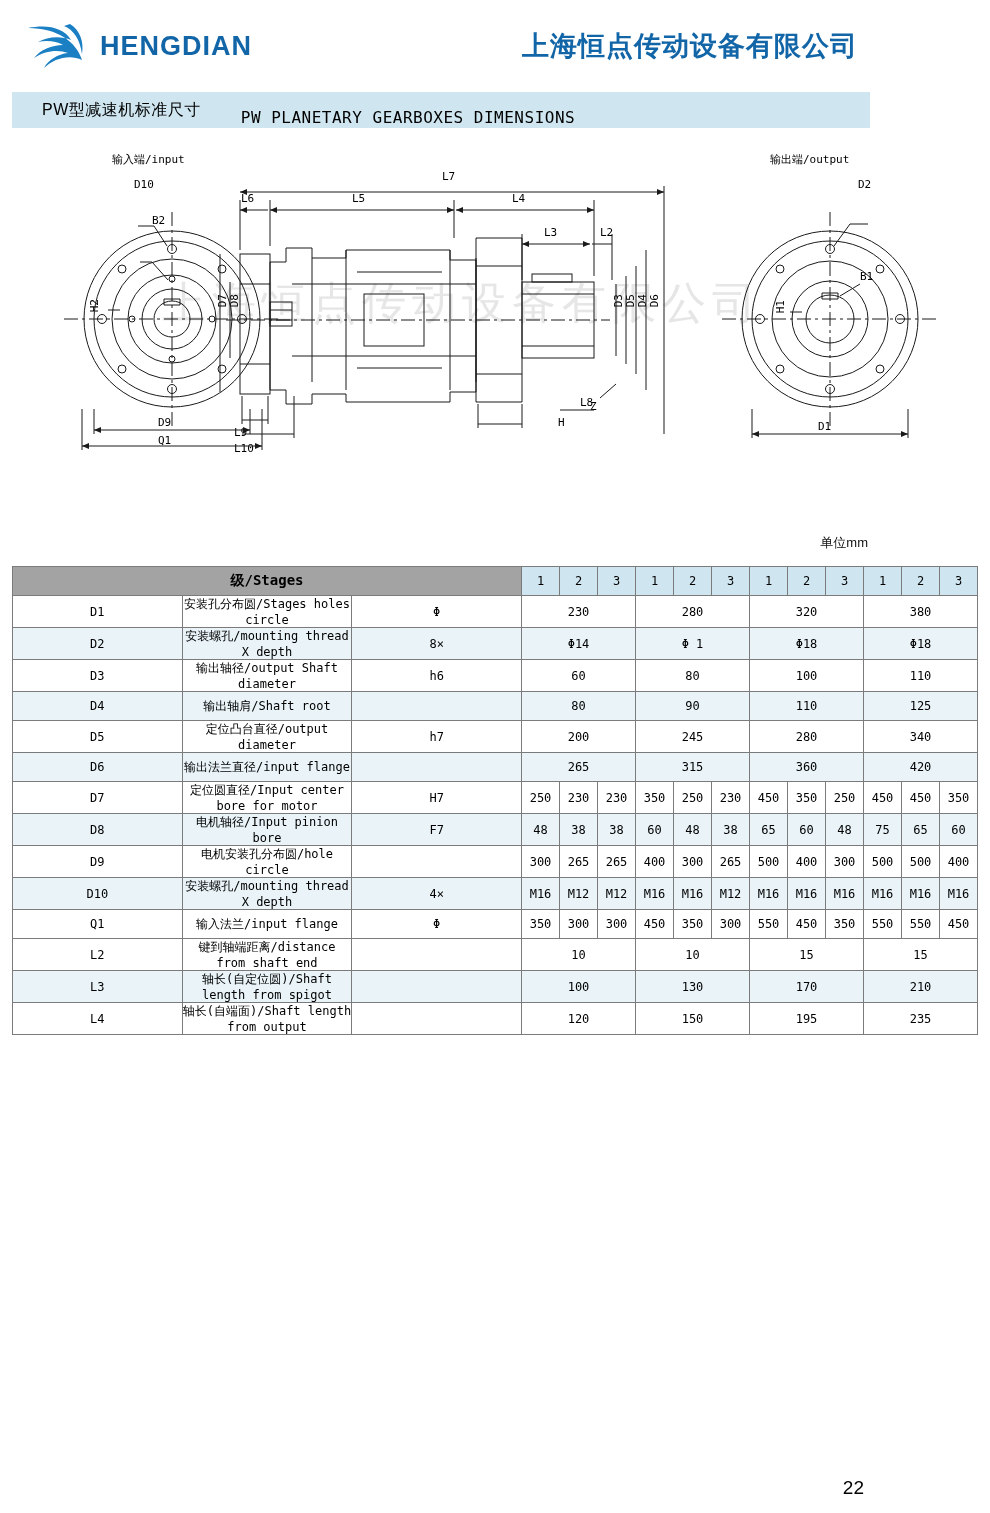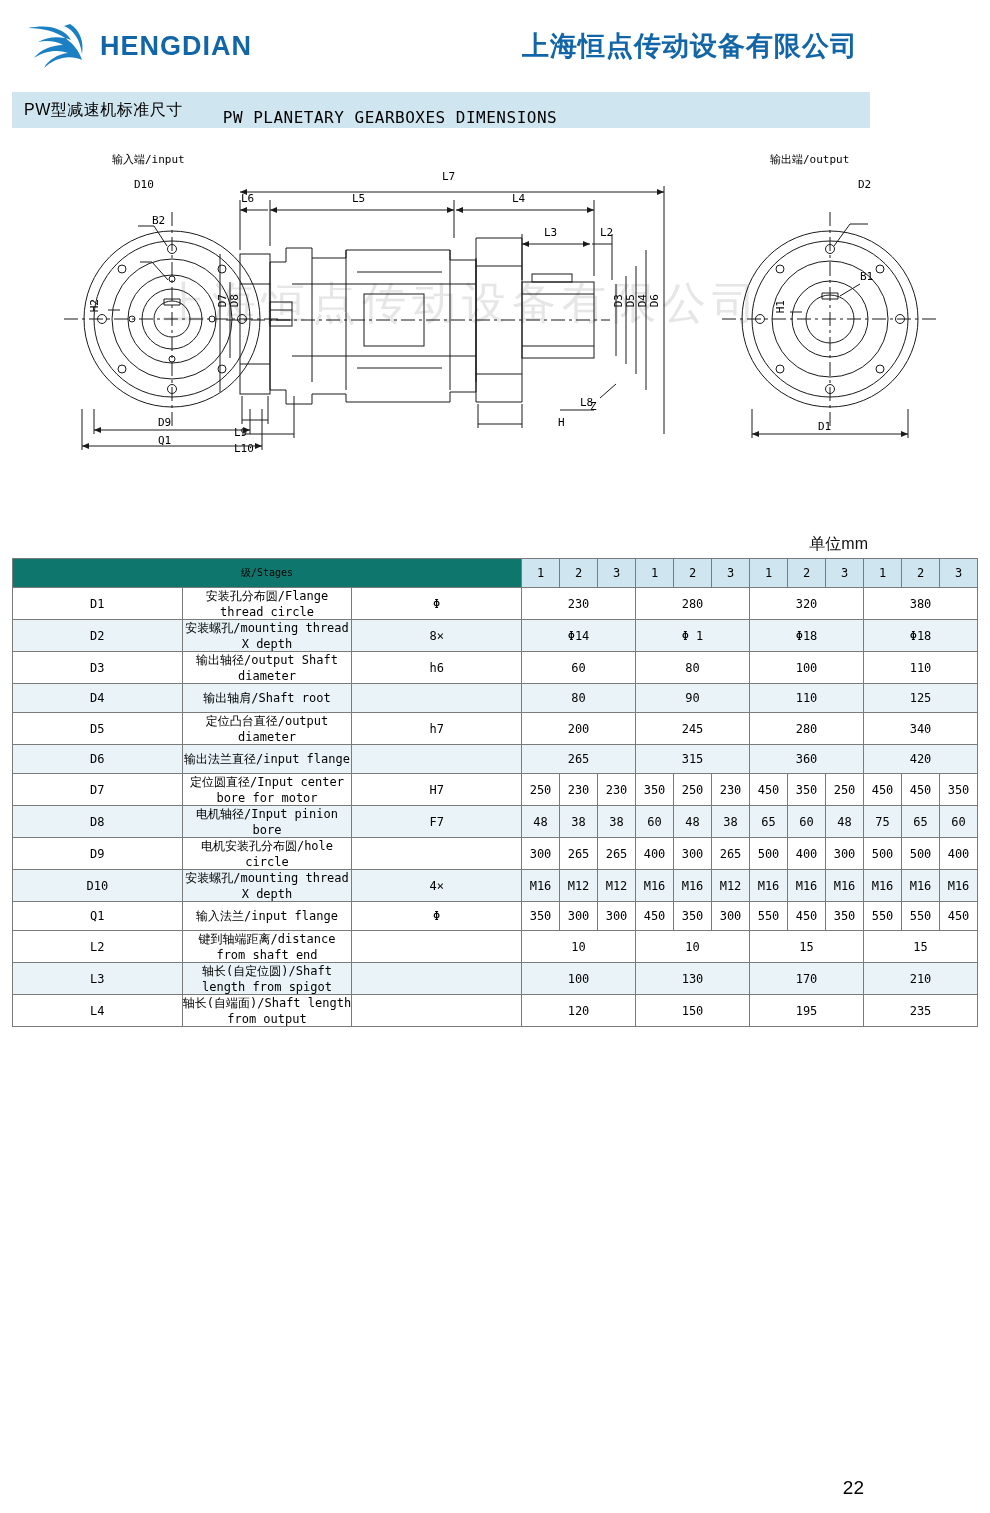--- a/index.html
+++ b/index.html
@@ -31,21 +31,21 @@
     font-size:27px;font-weight:bold;color:#1266a8;letter-spacing:1px;
     padding-right:10px;
   }
 
   
   .titlebar{
     margin:0 12px;
     background:#cfe6f0;
     height:36px;
     display:flex;align-items:center;
-    padding-left:12px;
+    padding-left:30px;
     box-sizing:border-box;
   }
   .titlebar .cn{font-size:16px;color:#000;letter-spacing:0.5px;}
   .titlebar .en{font-size:16px;color:#000;margin-left:40px;font-family:"DejaVu Sans Mono", monospace;letter-spacing:0.5px;margin-top:14px;}
 
   
   .drawing{
     position:relative;
     height:400px;
     margin:6px 12px 0 12px;
@@ -56,22 +56,22 @@
     font-size:44px;color:#e6e6e6;letter-spacing:6px;
     font-family:"Liberation Sans", sans-serif;
     pointer-events:none;
     z-index:0;
   }
   .lbl{position:absolute;font-size:11px;font-family:"DejaVu Sans Mono", monospace;color:#000;}
   .lbl.v{writing-mode:vertical-rl;transform:rotate(180deg);}
 
   .unit{
     text-align:right;
-    font-size:16px;
-    margin:0 14px 3px 0;
+    font-size:13px;
+    margin:0 14px 14px 0;
     font-family:"Liberation Sans", sans-serif;
   }
 
   
   table.specs{
     border-collapse:collapse;
     margin:0 12px;
     width:966px;
     table-layout:fixed;
     font-size:12px;
@@ -89,21 +89,21 @@
   }
   td.code{width:40px;font-family:"DejaVu Sans Mono", monospace;font-size:13px;}
   td.desc{
     width:298px;text-align:left;padding-left:8px;
     font-family:"Liberation Sans", sans-serif;font-size:12.5px;
   }
   td.sym{width:38px;font-size:11.5px;}
   td.val{width:37px;font-size:11.5px;}
   thead td.hdr-type{background:#cfe6f0;font-weight:bold;font-size:13px;}
   thead td.hdr-model{background:#cfe6f0;font-weight:bold;font-size:13px;}
-  thead td.hdr-stage{background:#0f766e;font-size:10px;}
+  thead td.hdr-stage{background:#a3a3a3;font-size:14px;font-weight:bold;}
   thead td.hdr-stagen{background:#cfe6f0;font-size:12px;}
   tr.alt td{background:#e9f3f8;}
   .pageno{
     position:absolute;right:18px;bottom:14px;
     font-size:19px;font-family:"Liberation Sans", sans-serif;color:#000;
   }
 </style>
 </head>
 <body>
 
@@ -335,21 +335,21 @@
         <td class="hdr-stagen val">2</td>
         <td class="hdr-stagen val">3</td>
         <td class="hdr-stagen val">1</td>
         <td class="hdr-stagen val">2</td>
         <td class="hdr-stagen val">3</td>
       </tr>
     </thead>
     <tbody id="specs-body">
         <tr>
           <td class="code">D1</td>
-          <td class="desc">安装孔分布圆/Flange thread circle</td>
+          <td class="desc">安装孔分布圆/Stages holes circle</td>
           <td class="sym">Φ</td>
           <td class="val" colspan="3">230</td>
           <td class="val" colspan="3">280</td>
           <td class="val" colspan="3">320</td>
           <td class="val" colspan="3">380</td>
         </tr>
         <tr class="alt">
           <td class="code">D2</td>
           <td class="desc">安装螺孔/mounting thread X depth</td>
           <td class="sym">8×</td>

